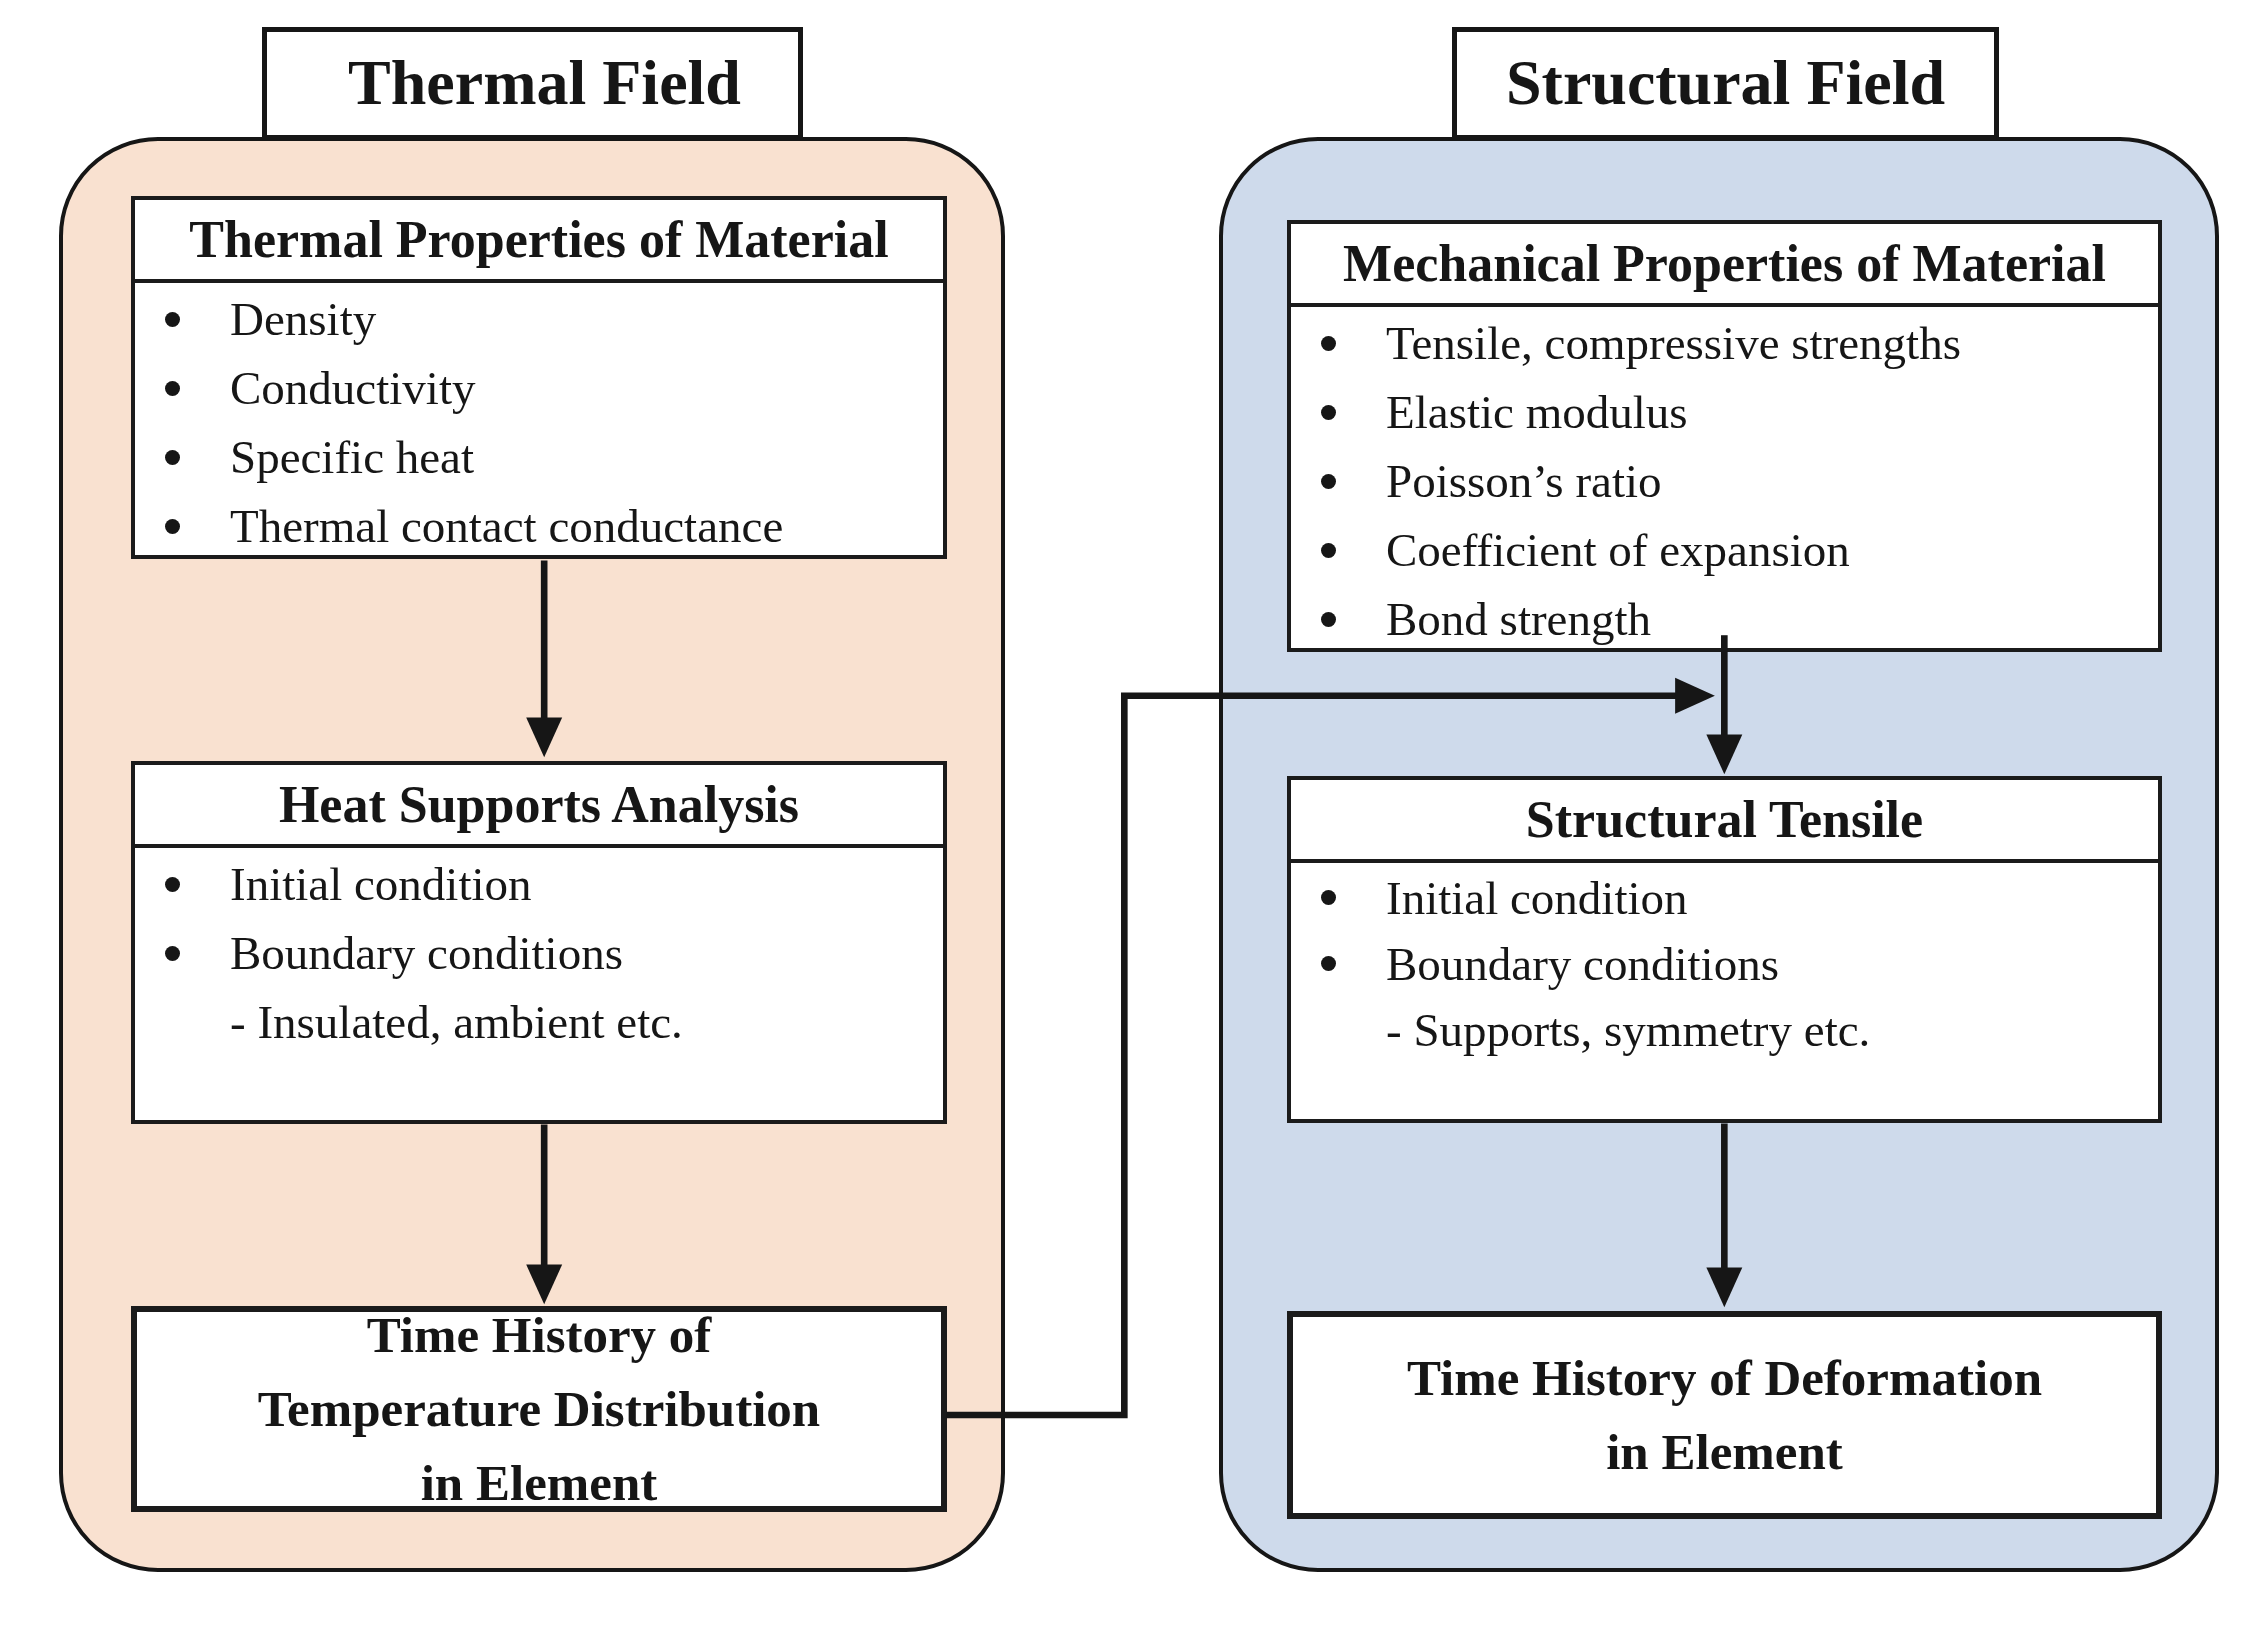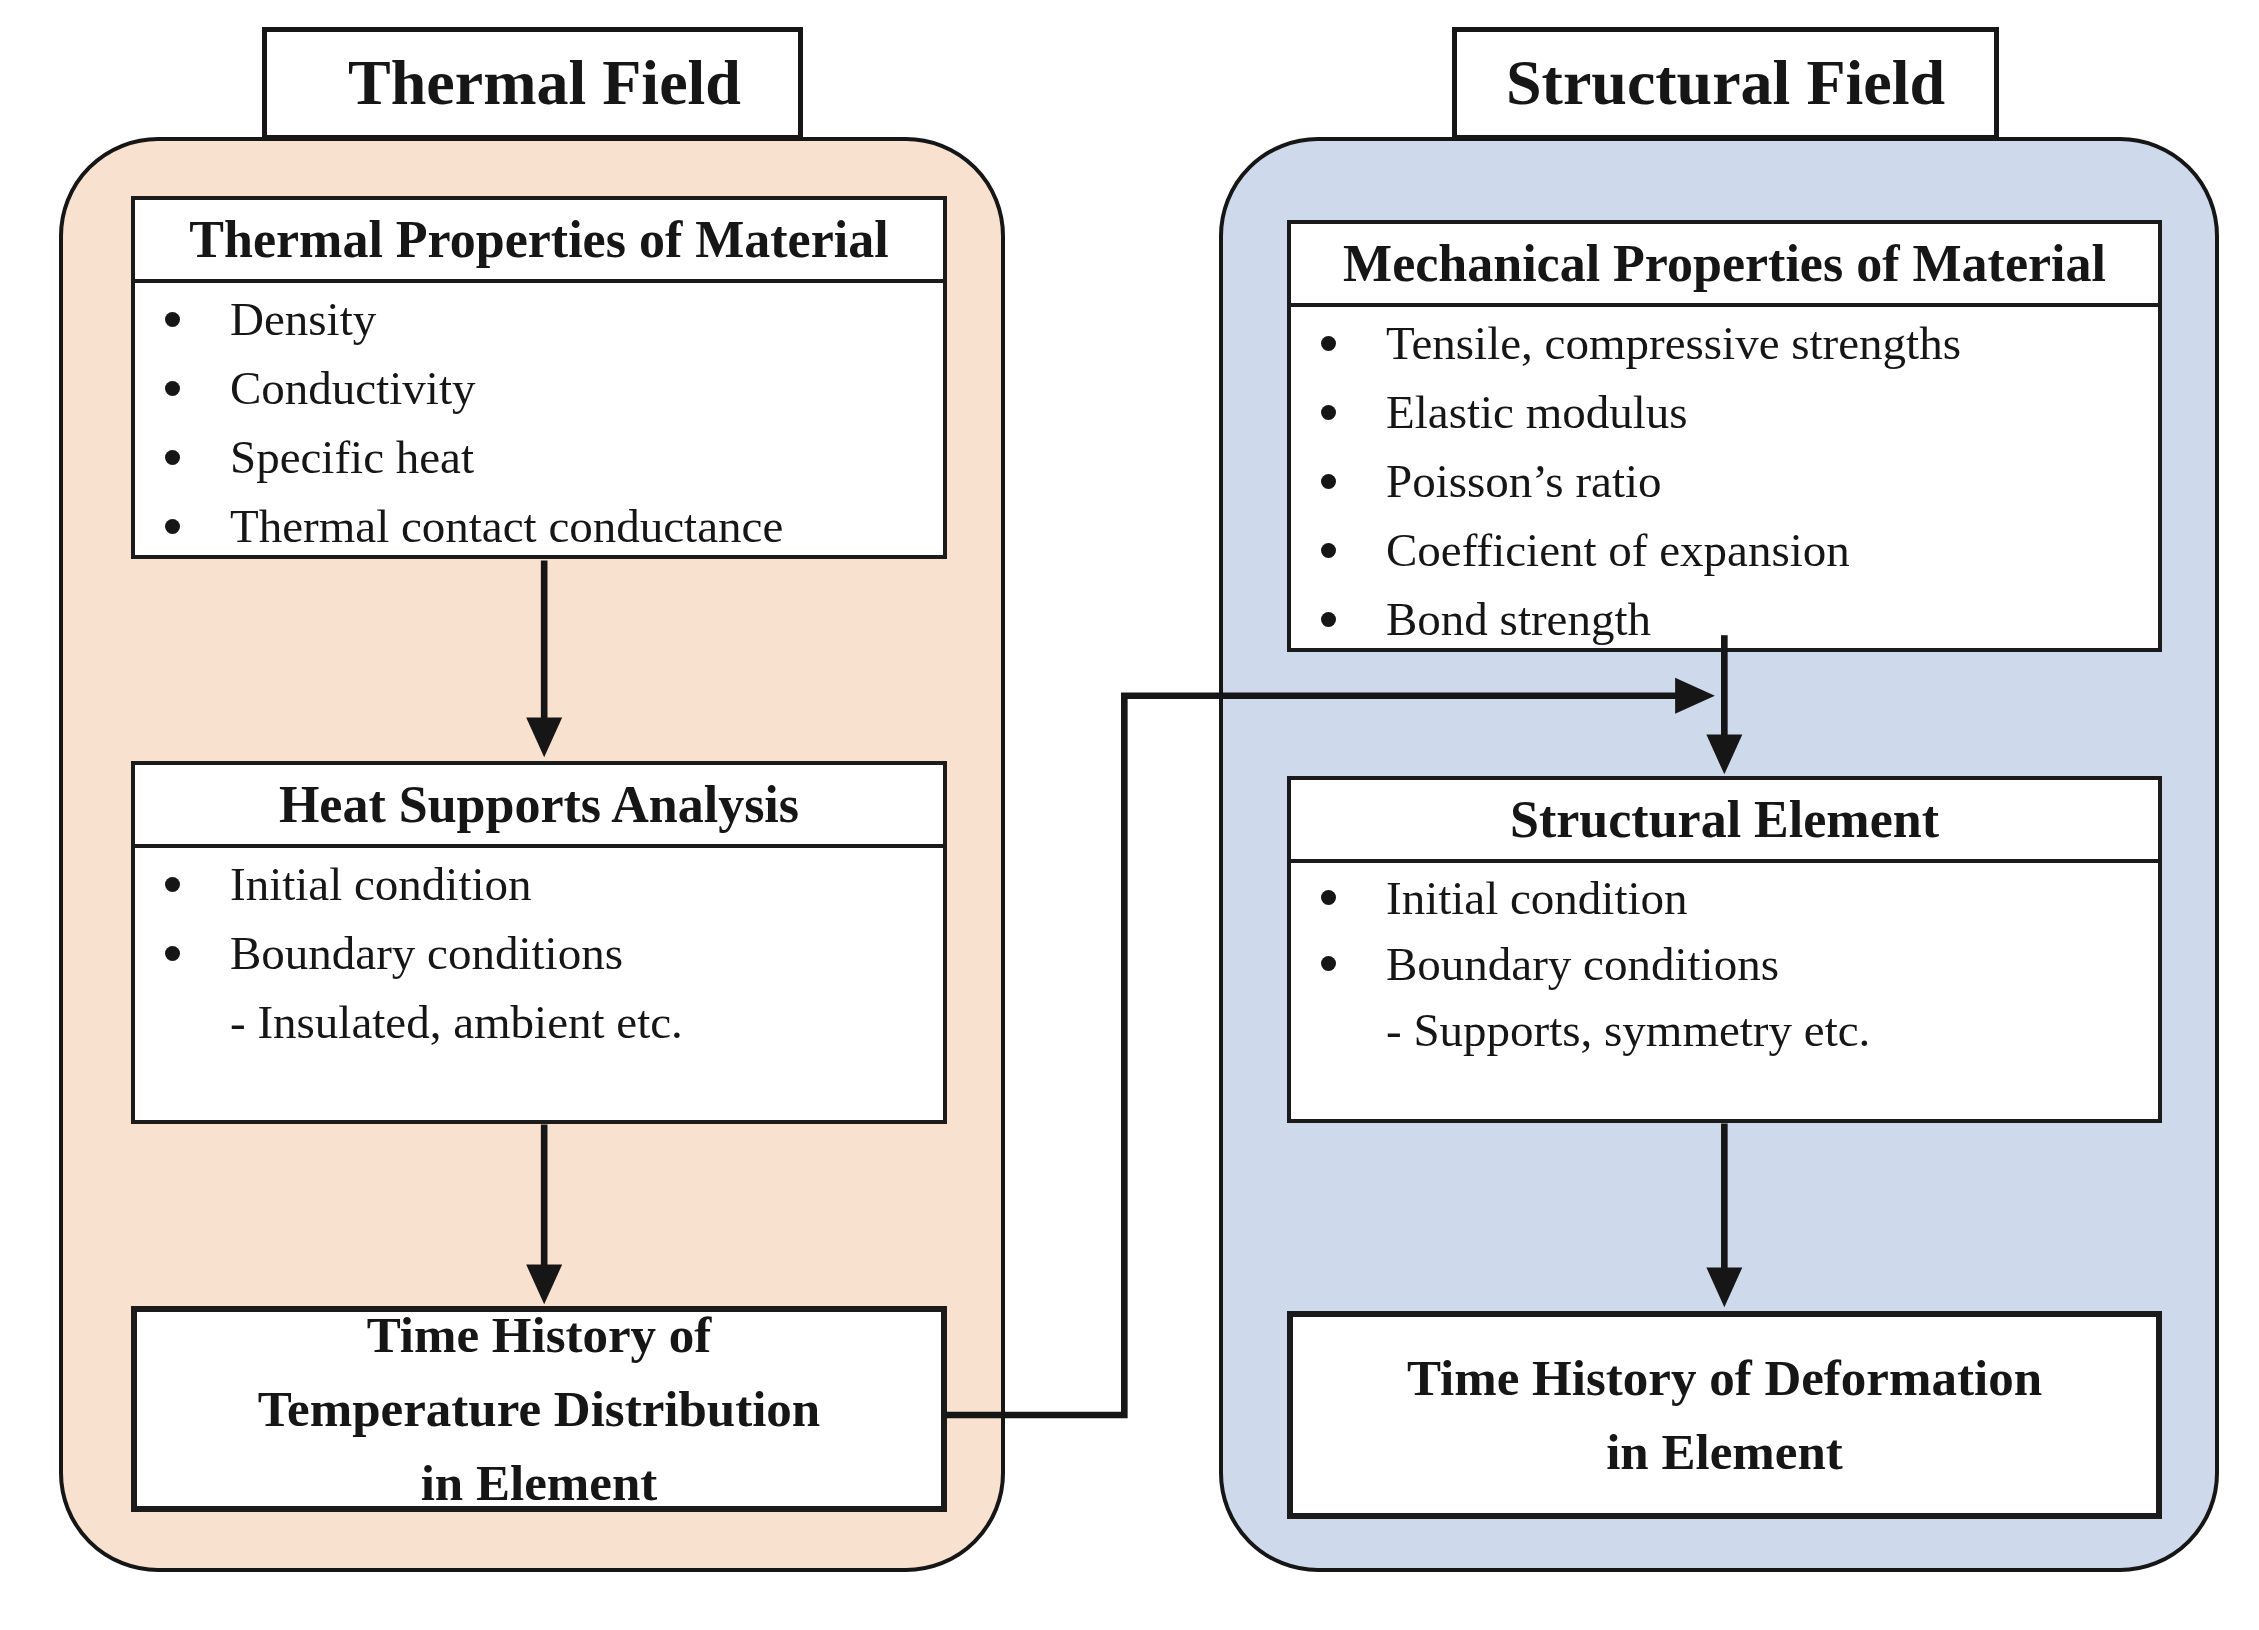--- a/index.html
+++ b/index.html
@@ -108,21 +108,21 @@
     <ul class="bullets">
       <li class="b"><span class="dot"></span><span class="t">Tensile, compressive strengths</span></li>
       <li class="b"><span class="dot"></span><span class="t">Elastic modulus</span></li>
       <li class="b"><span class="dot"></span><span class="t">Poisson’s ratio</span></li>
       <li class="b"><span class="dot"></span><span class="t">Coefficient of expansion</span></li>
       <li class="b"><span class="dot"></span><span class="t">Bond strength</span></li>
     </ul>
   </div>
 
   <div class="box tight" id="s-box2">
-    <div class="box-header">Structural Element</div>
+    <div class="box-header">Structural Tensile</div>
     <ul class="bullets">
       <li class="b"><span class="dot"></span><span class="t">Initial condition</span></li>
       <li class="b"><span class="dot"></span><span class="t">Boundary conditions</span></li>
       <li class="b sub"><span class="t">- Supports, symmetry etc.</span></li>
     </ul>
   </div>
 
   <div class="box thick" id="s-box3">
     <div class="center-text">
       <span>Time History of Deformation</span>

